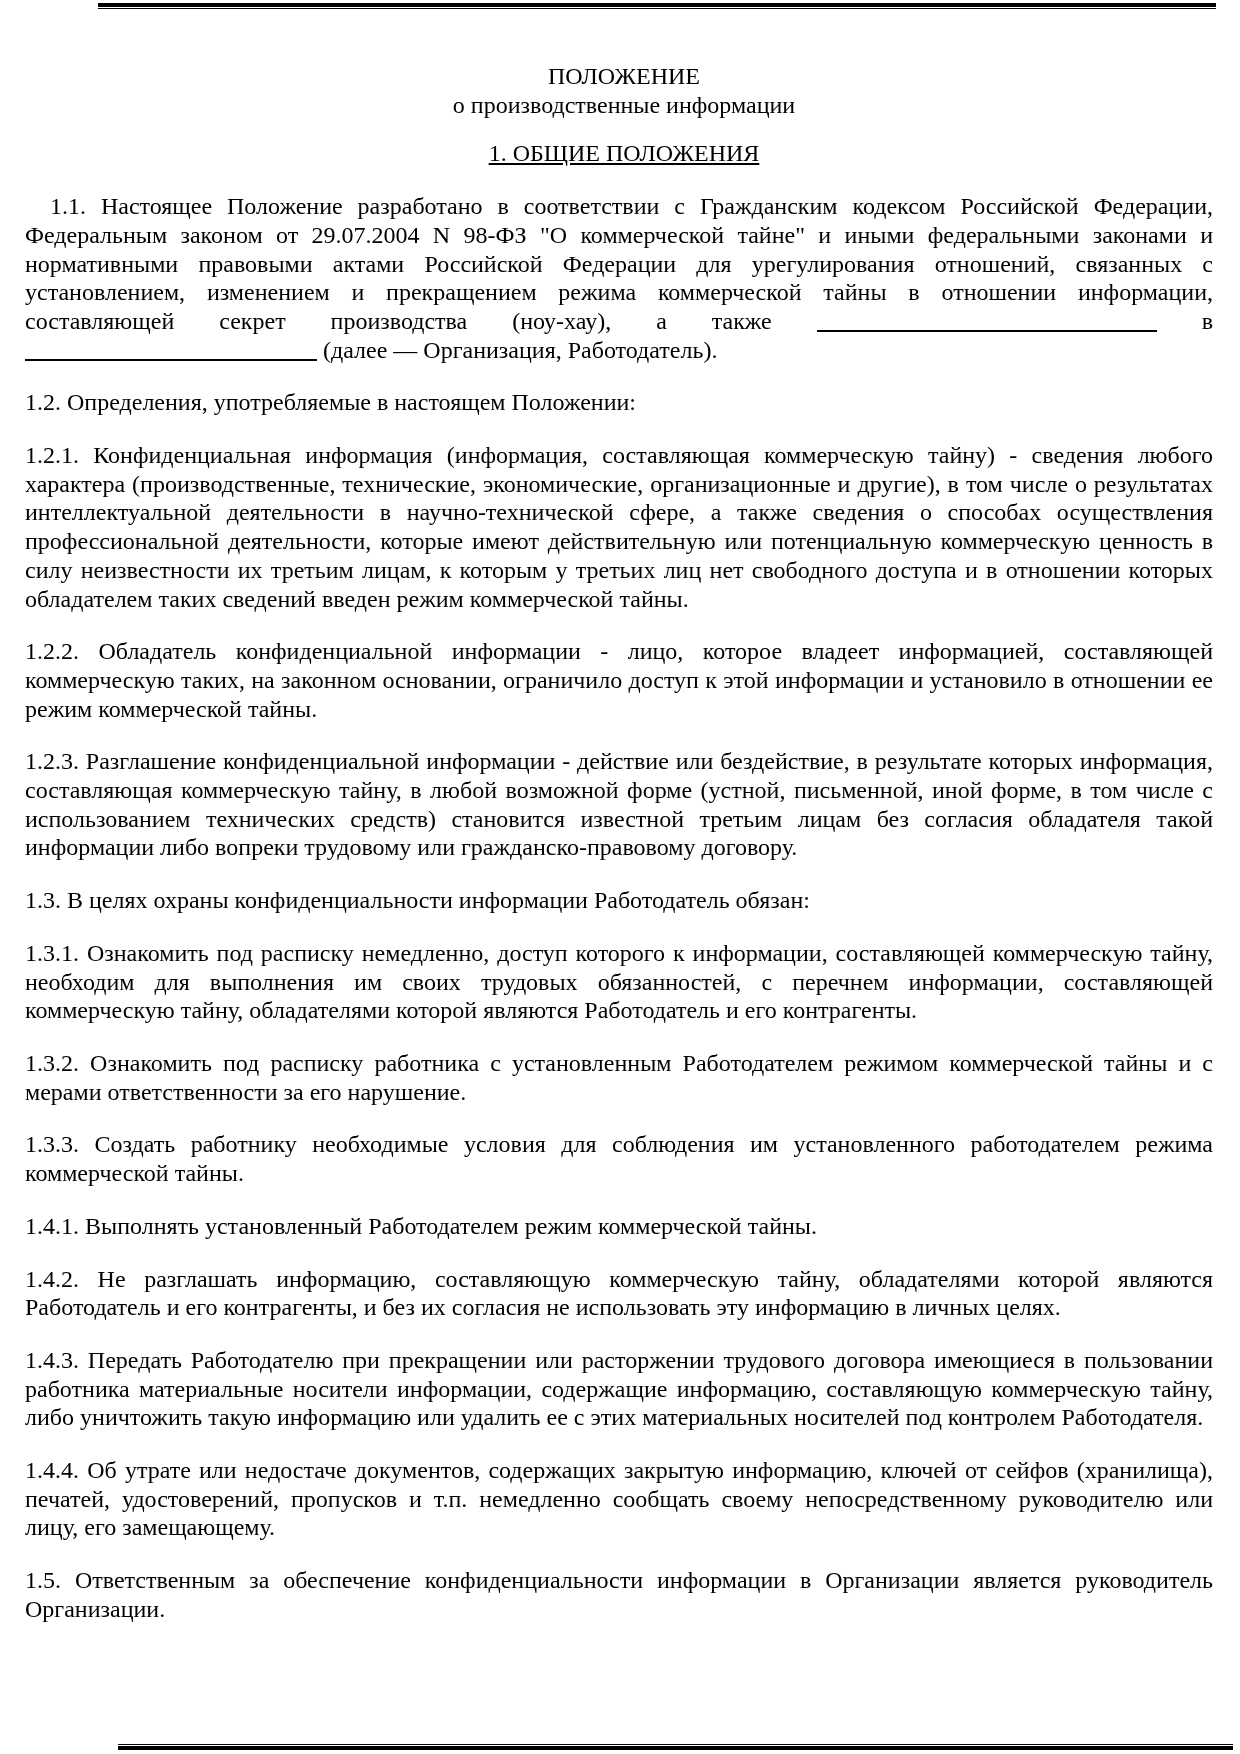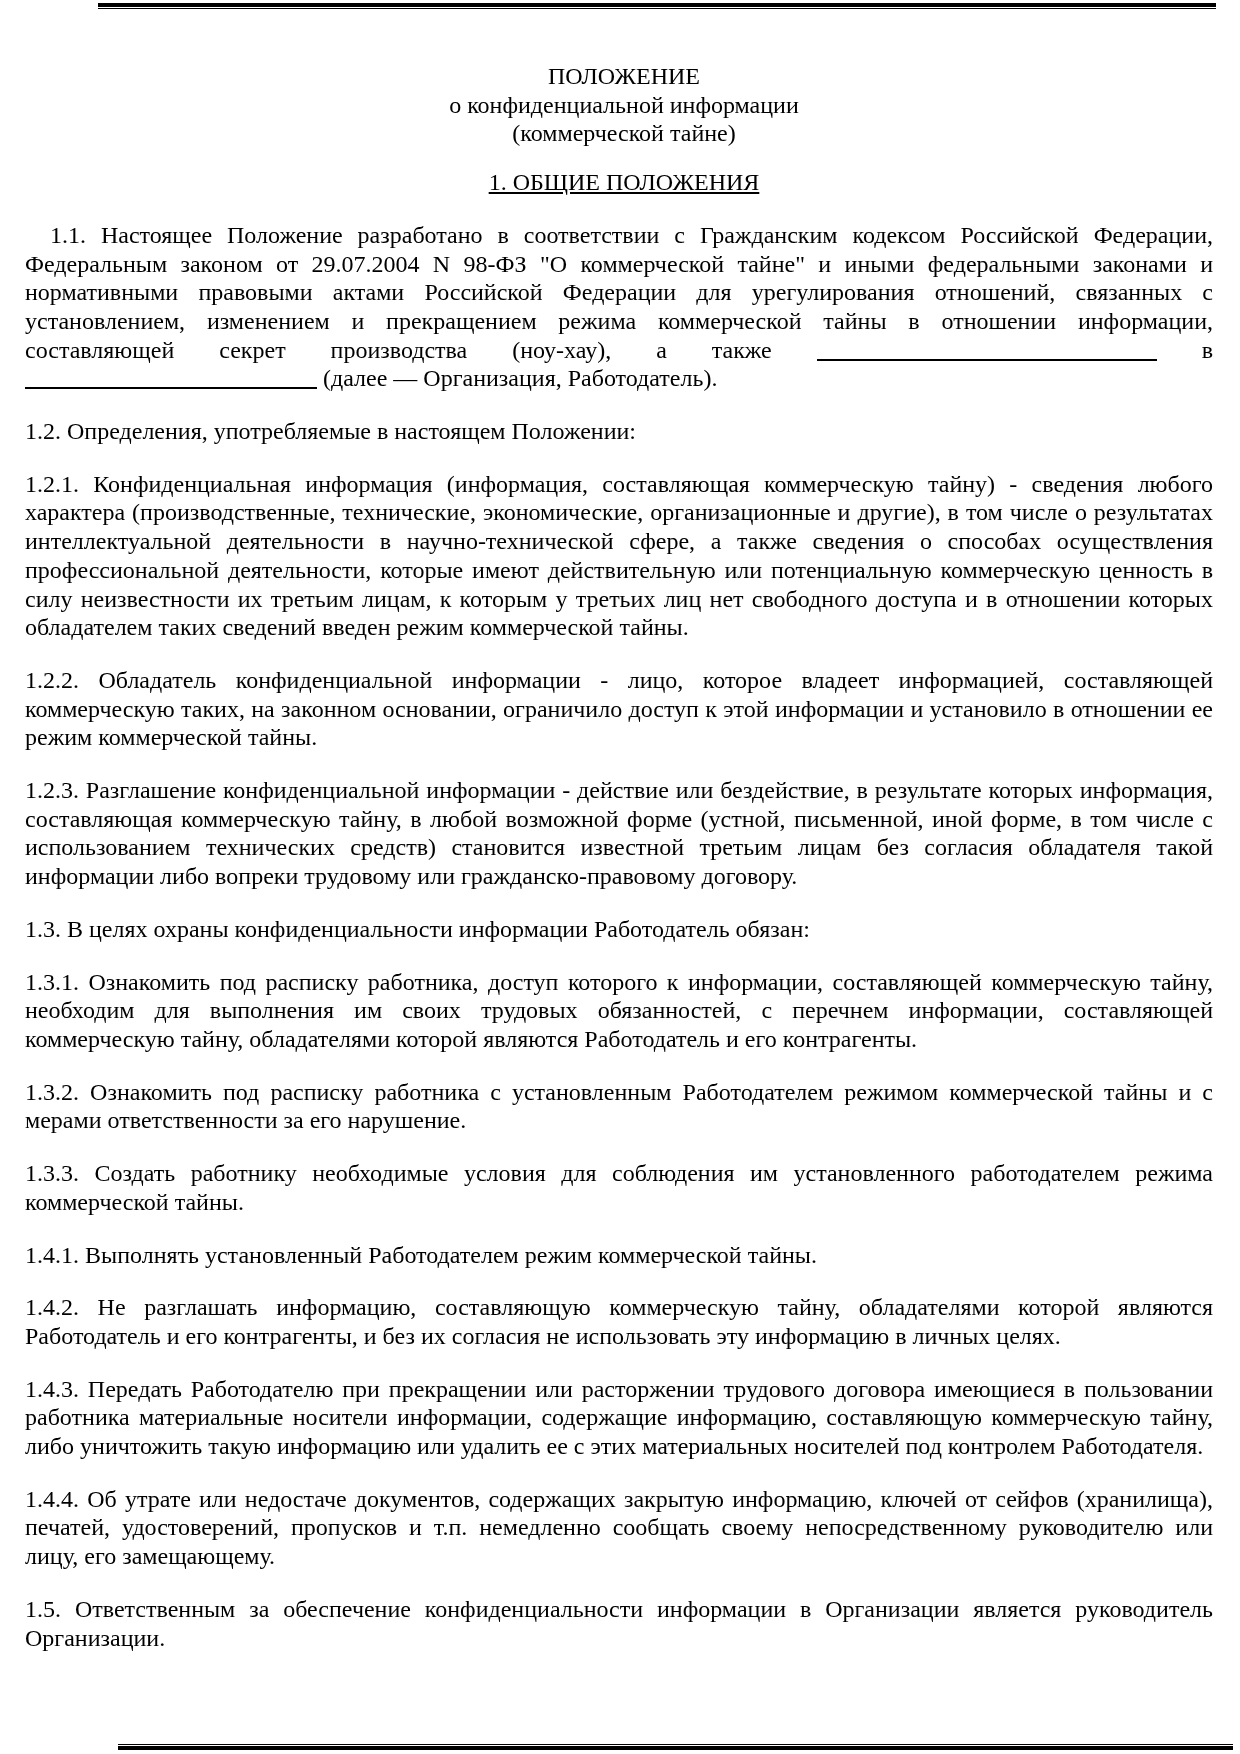--- a/index.html
+++ b/index.html
@@ -73,40 +73,39 @@
 </style>
 </head>
 <body>
 
 <div class="rule rule-top"></div>
 
 <div class="page">
 
   <div class="title">
     <div>ПОЛОЖЕНИЕ</div>
-    <div>о конфиденциальной информации</div>
-    <div>(коммерческой тайне)</div>
+    <div>о производственные информации</div>
   </div>
 
   <div class="heading">1. ОБЩИЕ ПОЛОЖЕНИЯ</div>
 
   <p class="para indent">
     <span>1.1. Настоящее Положение разработано в соответствии с Гражданским кодексом Российской Федерации, Федеральным законом от 29.07.2004 N 98-ФЗ "О коммерческой тайне" и иными федеральными законами и нормативными правовыми актами Российской Федерации для урегулирования отношений, связанных с установлением, изменением и прекращением режима коммерческой тайны в отношении информации, составляющей секрет производства (ноу-хау), а также</span>
     <span class="blank blank-1"></span>
     <span>в</span>
     <span class="blank blank-2"></span>
     <span>(далее — Организация, Работодатель).</span>
   </p>
 
   <p class="para">1.2. Определения, употребляемые в настоящем Положении:</p>
   <p class="para">1.2.1. Конфиденциальная информация (информация, составляющая коммерческую тайну) - сведения любого характера (производственные, технические, экономические, организационные и другие), в том числе о результатах интеллектуальной деятельности в научно-технической сфере, а также сведения о способах осуществления профессиональной деятельности, которые имеют действительную или потенциальную коммерческую ценность в силу неизвестности их третьим лицам, к которым у третьих лиц нет свободного доступа и в отношении которых обладателем таких сведений введен режим коммерческой тайны.</p>
   <p class="para">1.2.2. Обладатель конфиденциальной информации - лицо, которое владеет информацией, составляющей коммерческую таких, на законном основании, ограничило доступ к этой информации и установило в отношении ее режим коммерческой тайны.</p>
   <p class="para">1.2.3. Разглашение конфиденциальной информации - действие или бездействие, в результате которых информация, составляющая коммерческую тайну, в любой возможной форме (устной, письменной, иной форме, в том числе с использованием технических средств) становится известной третьим лицам без согласия обладателя такой информации либо вопреки трудовому или гражданско-правовому договору.</p>
   <p class="para">1.3. В целях охраны конфиденциальности информации Работодатель обязан:</p>
-  <p class="para">1.3.1. Ознакомить под расписку работника, доступ которого к информации, составляющей коммерческую тайну, необходим для выполнения им своих трудовых обязанностей, с перечнем информации, составляющей коммерческую тайну, обладателями которой являются Работодатель и его контрагенты.</p>
+  <p class="para">1.3.1. Ознакомить под расписку немедленно, доступ которого к информации, составляющей коммерческую тайну, необходим для выполнения им своих трудовых обязанностей, с перечнем информации, составляющей коммерческую тайну, обладателями которой являются Работодатель и его контрагенты.</p>
   <p class="para">1.3.2. Ознакомить под расписку работника с установленным Работодателем режимом коммерческой тайны и с мерами ответственности за его нарушение.</p>
   <p class="para">1.3.3. Создать работнику необходимые условия для соблюдения им установленного работодателем режима коммерческой тайны.</p>
   <p class="para">1.4.1. Выполнять установленный Работодателем режим коммерческой тайны.</p>
   <p class="para">1.4.2. Не разглашать информацию, составляющую коммерческую тайну, обладателями которой являются Работодатель и его контрагенты, и без их согласия не использовать эту информацию в личных целях.</p>
   <p class="para">1.4.3. Передать Работодателю при прекращении или расторжении трудового договора имеющиеся в пользовании работника материальные носители информации, содержащие информацию, составляющую коммерческую тайну, либо уничтожить такую информацию или удалить ее с этих материальных носителей под контролем Работодателя.</p>
   <p class="para">1.4.4. Об утрате или недостаче документов, содержащих закрытую информацию, ключей от сейфов (хранилища), печатей, удостоверений, пропусков и т.п. немедленно сообщать своему непосредственному руководителю или лицу, его замещающему.</p>
   <p class="para">1.5. Ответственным за обеспечение конфиденциальности информации в Организации является руководитель Организации.</p>
 
 </div>
 

